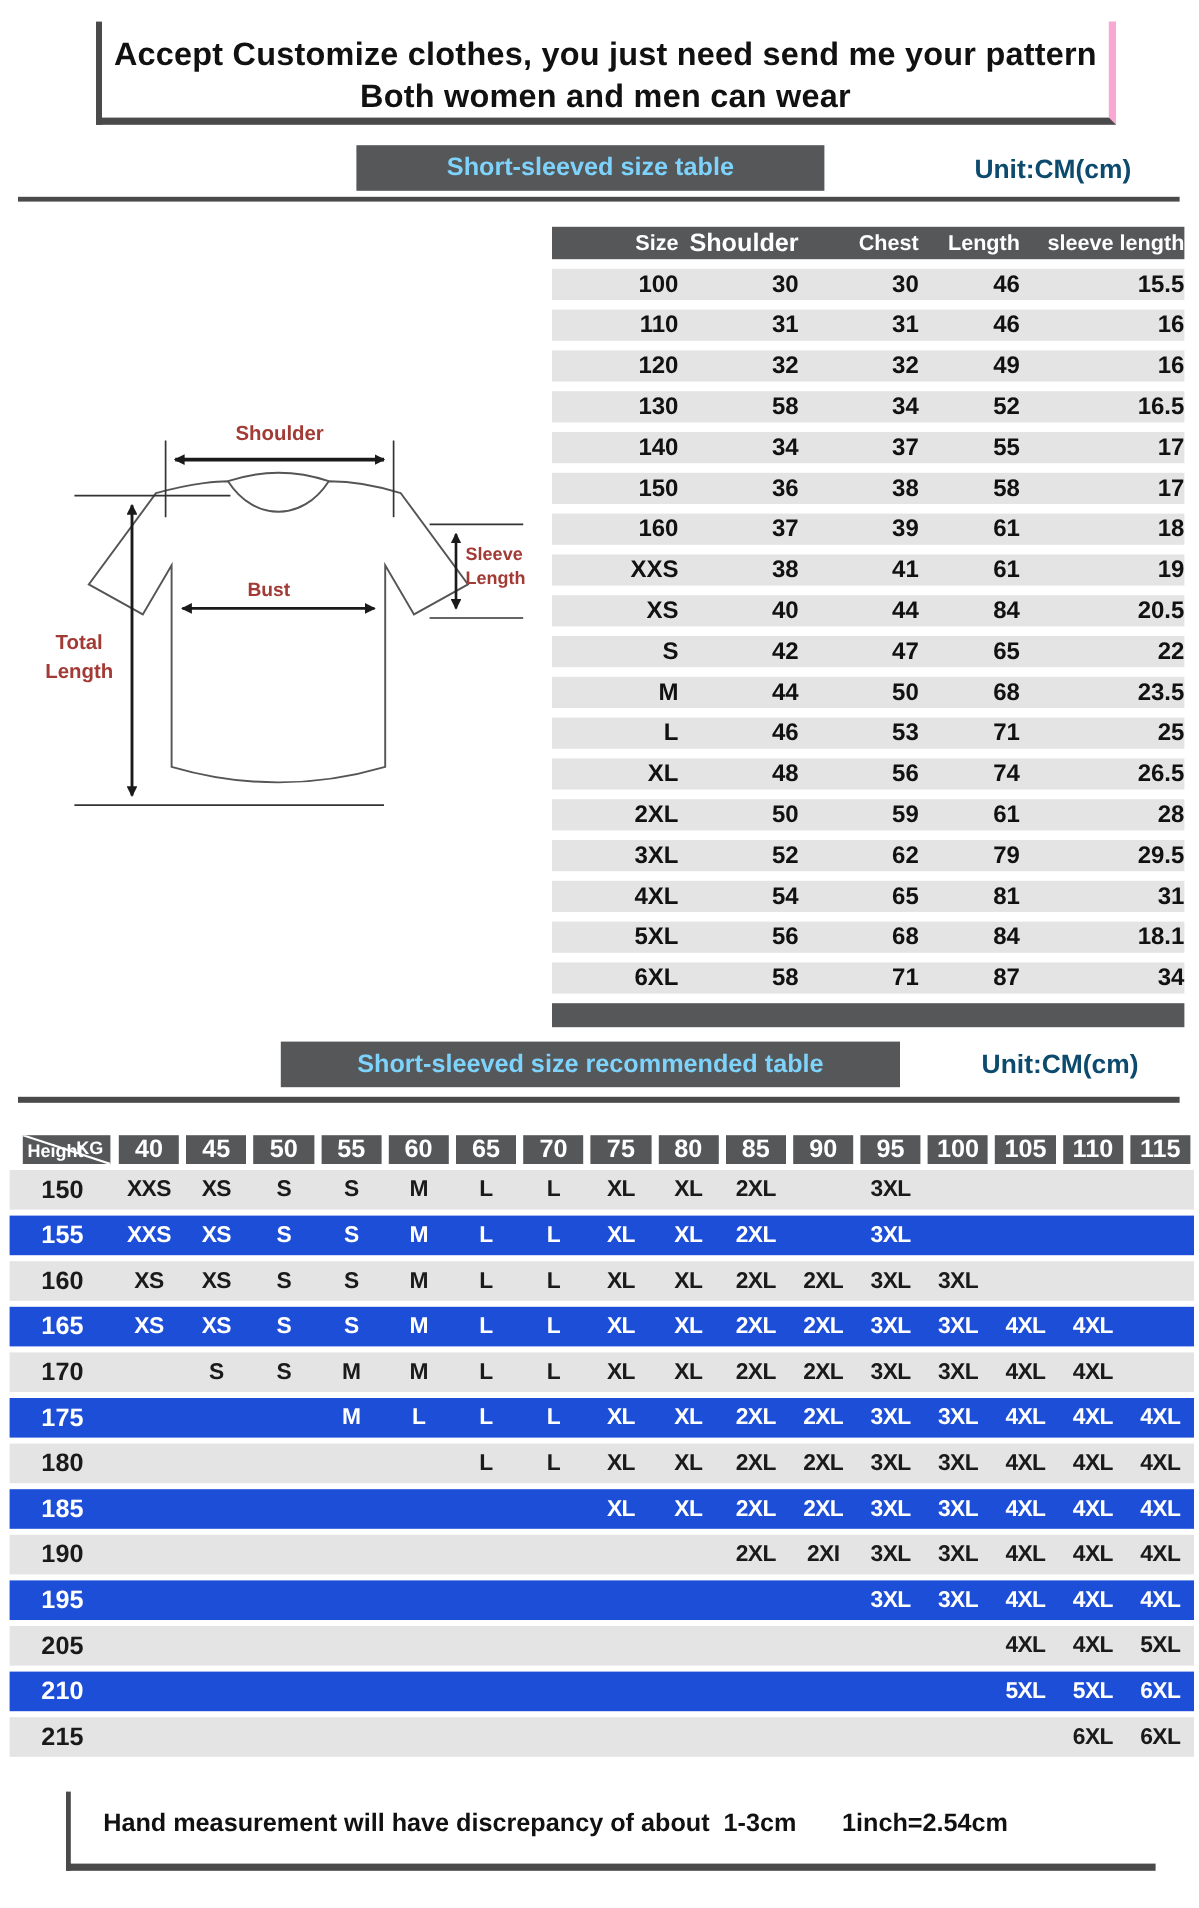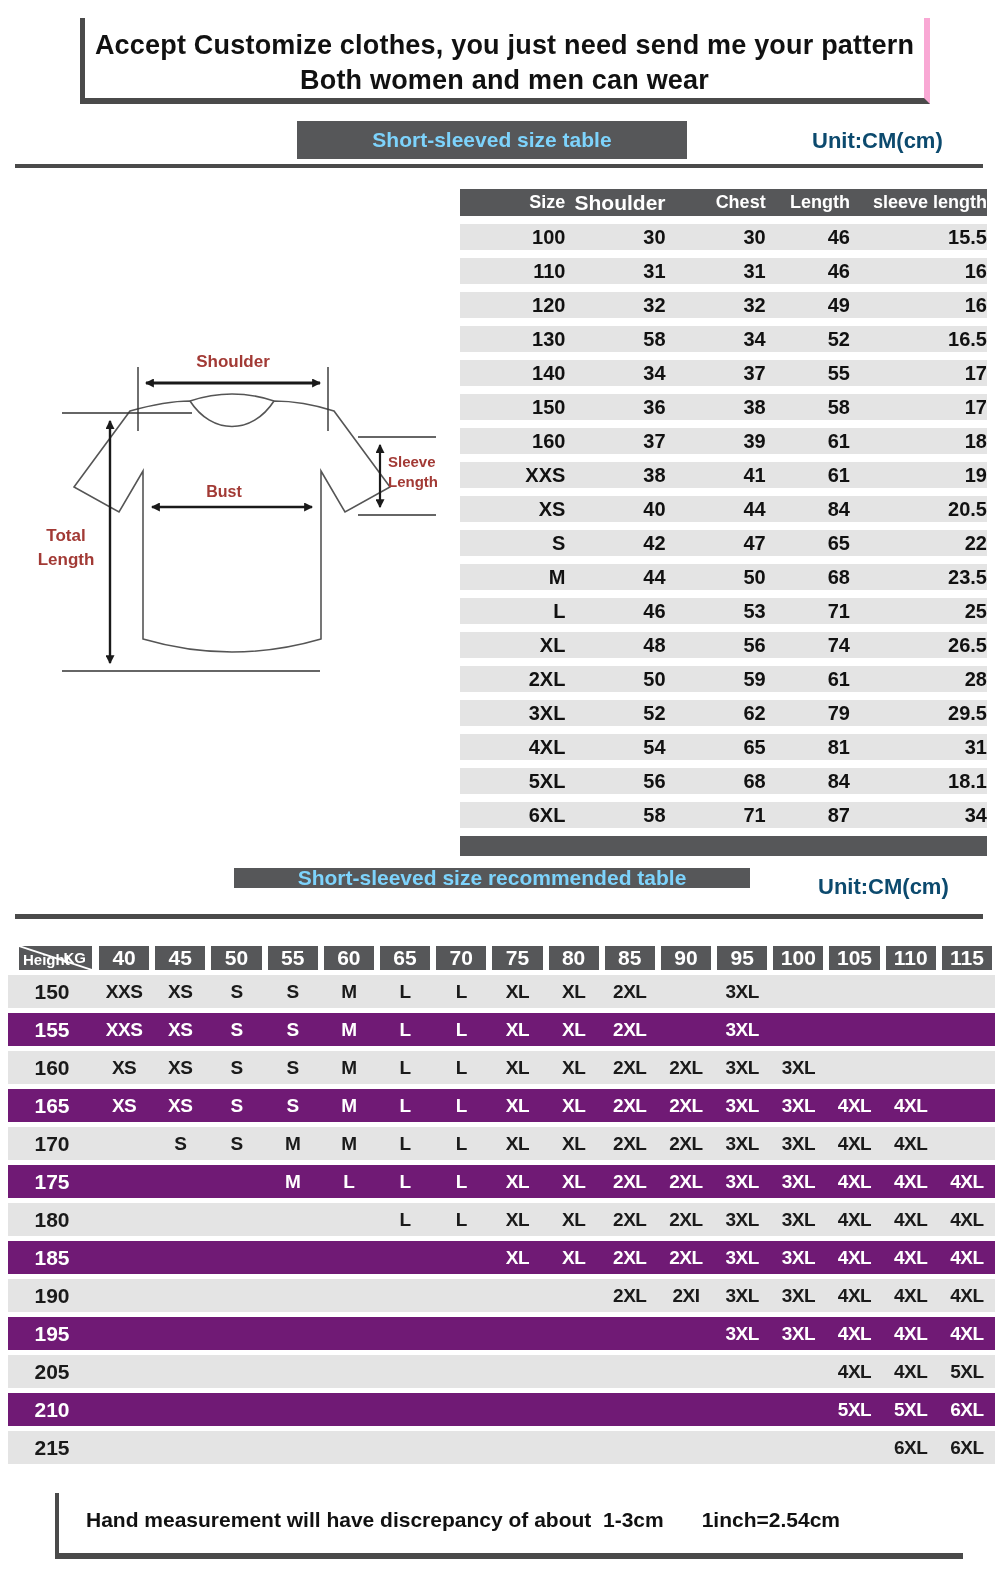--- a/index.html
+++ b/index.html
@@ -14,21 +14,21 @@
     display:flex; flex-direction:column; justify-content:flex-start; align-items:center;
     font-size:27px; font-weight:bold; line-height:35px; padding-top:10px; box-sizing:border-box;
     text-align:center; letter-spacing:0.2px;
   }
   
   .banner {
     position:absolute; background:#565759; color:#7dd3fc; font-weight:bold;
     display:flex; align-items:center; justify-content:center; font-size:21px;
   }
   .banner1 { left:297px; top:121px; width:390px; height:38px; }
-  .banner2 { left:234px; top:868px; width:516px; height:20px; }
+  .banner2 { left:234px; top:868px; width:516px; height:38px; }
   .unit { position:absolute; font-size:22px; font-weight:bold; color:#0c4a6e; }
   .unit1 { left:812px; top:128px; }
   .unit2 { left:818px; top:874px; }
   .hr { position:absolute; background:#4a4a4a; }
   .hr1 { left:15px; top:164px; width:968px; height:4px; }
   .hr2 { left:15px; top:914px; width:968px; height:5px; }
 
   
   .shirt { position:absolute; left:22px; top:338px; width:420px; height:372px; }
 
@@ -50,21 +50,21 @@
   .rt-header .wcell {
     background:#565759; color:#fff; font-weight:bold; font-size:21px;
     display:flex; align-items:center; justify-content:center; margin:0 3px;
   }
   .corner { position:relative; background:#565759; margin:0 4px 0 11px; }
   .corner svg { position:absolute; left:0; top:0; width:100%; height:100%; }
   .corner .kg { position:absolute; top:3px; right:6px; color:#fff; font-weight:bold; font-size:15px; }
   .corner .ht { position:absolute; bottom:2px; left:4px; color:#fff; font-weight:bold; font-size:15px; }
   .rt-row { height:33px; margin-bottom:5px; align-items:center; text-align:center; font-weight:bold; }
   .rt-row.light { background:#e4e4e4; color:#1a1a1a; }
-  .rt-row.dark  { background:#701a75; color:#fff; }
+  .rt-row.dark  { background:#1d4ed8; color:#fff; }
   .rt-row .hlabel { font-size:21px; }
   .rt-row .cell { font-size:19px; letter-spacing:-0.5px; }
 
   
   .f-vline { position:absolute; left:55px; top:1493px; width:4px; height:66px; background:#4a4a4a; }
   .f-hline { position:absolute; left:55px; top:1553px; width:908px; height:6px; background:#4a4a4a; }
   .footer-text {
     position:absolute; left:86px; top:1508px; display:flex; gap:38px;
     font-size:21px; font-weight:bold; color:#111; white-space:pre;
   }

